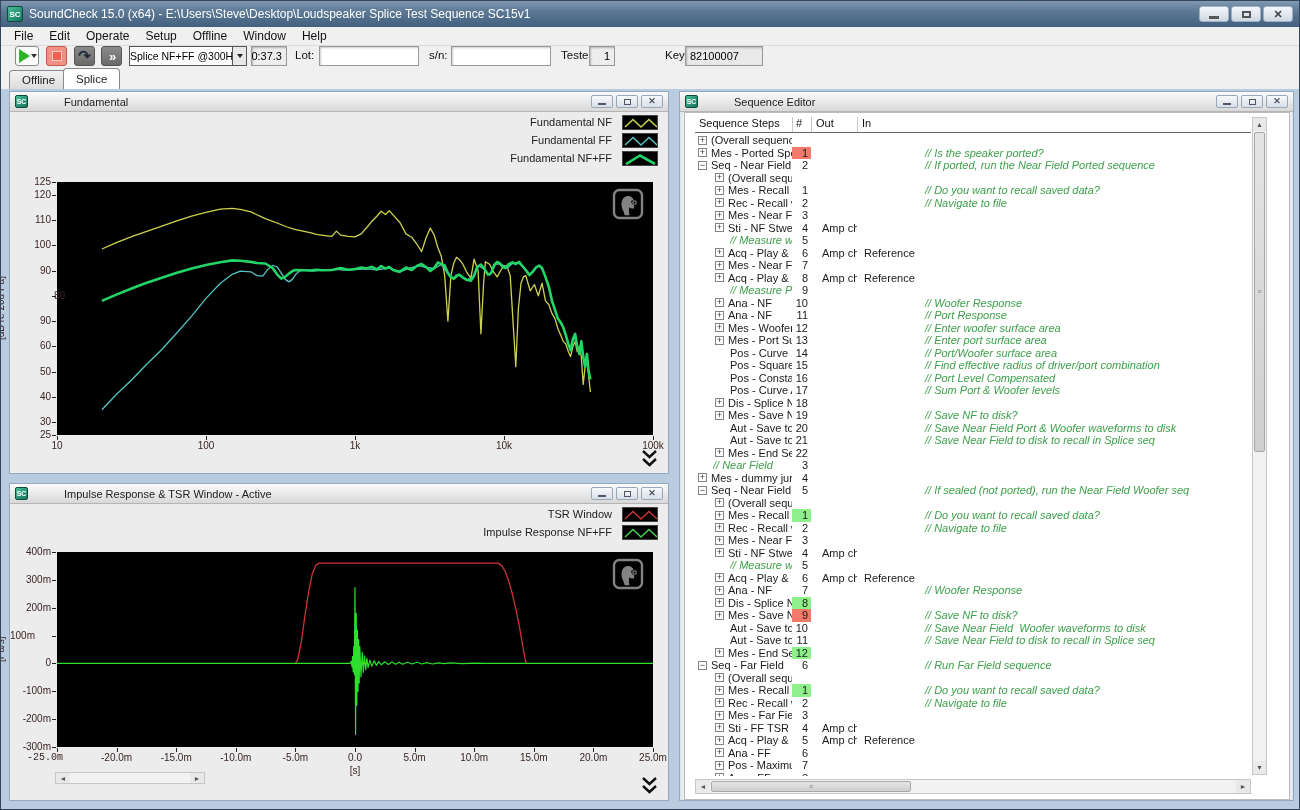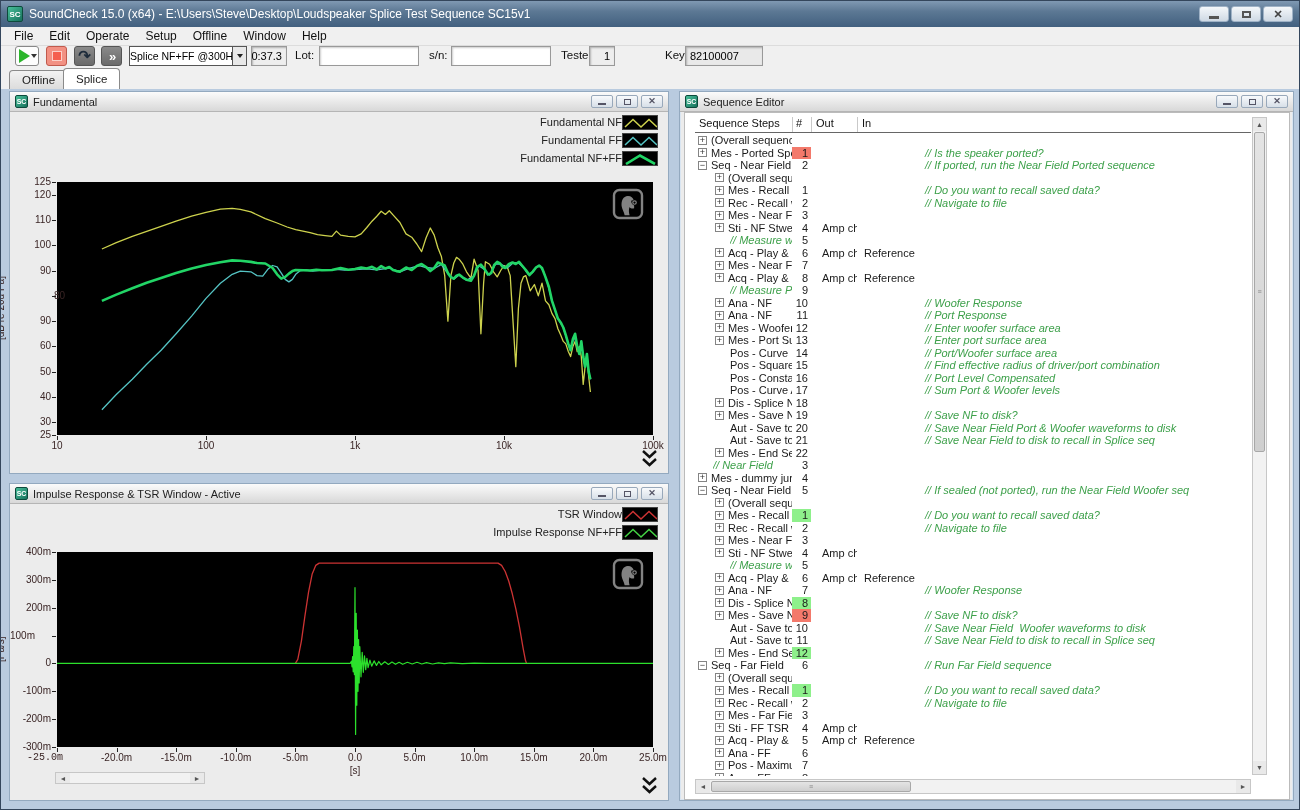--- a/index.html
+++ b/index.html
@@ -56,33 +56,33 @@
   .tabrow { position:absolute; left:0; top:67px; width:100%; height:21px; background:#f0f0f0; }
   .tab { position:absolute; bottom:0; height:19px; border:1px solid #8a8a8a; border-bottom:none;
     border-radius:4px 4px 0 0; background:linear-gradient(180deg,#f2f2f2,#dcdcdc); font-size:11.5px;
     display:flex; align-items:center; padding:0 12px; color:#222; }
   .tab.active { background:#fff; height:21px; z-index:2; }
 
   
   .main { position:absolute; left:0; top:88px; width:1300px; height:722px; }
   .panel { position:absolute; background:#ececec; border:1px solid #93a9bf; box-shadow:0 0 0 1px #d9e5f1 inset; }
   .panel-titlebar { height:20px; background:linear-gradient(180deg,#fbfbfb,#d8d8d8); border-bottom:1px solid #b5b5b5;
-    display:flex; align-items:center; padding:0 5px; }
+    display:flex; align-items:center; padding:0 5px;gap:31px; }
   .panel-title { font-size:11px; color:#222; }
   .p-btns { margin-left:auto; display:flex; gap:3px; }
   .p-btn { width:22px; height:13px; border:1px solid #98a8ba; border-radius:2px; background:linear-gradient(180deg,#f8fafc,#d7dfe8);
     display:flex; align-items:center; justify-content:center; }
   .p-btn .bar { width:8px; height:2px; background:#556; margin-top:5px;}
   .p-btn .box { width:7px; height:6px; border:1.5px solid #556; }
   .p-btn .x { font-size:9px; color:#556; font-weight:bold; line-height:7px;}
   .panel-body { position:relative; background:#ececec; }
 
   
   .legend { position:absolute; top:2px; right:10px; display:flex; flex-direction:column; align-items:flex-end; gap:2px; }
-  .legend-item { display:flex; align-items:center; gap:0; height:16px; }
+  .legend-item { display:flex; align-items:center; gap:10px; height:16px; }
   .legend-label { font-size:11px; color:#222; }
   .legend-swatch { width:36px; height:15px; background:#000; border:1px solid #444; display:flex; }
 
   
   .chart-host { position:absolute; left:0; top:0; right:0; bottom:0; }
   .plot { position:absolute; background:#000; }
   .tick-label { position:absolute; font-size:10px; color:#3a2525; white-space:nowrap; }
   .tick-mark { position:absolute; background:#222; }
   .axis-title { position:absolute; font-size:10px; color:#3a2525; }
   .head-icon { position:absolute; top:6px; right:8px; opacity:.85; }

